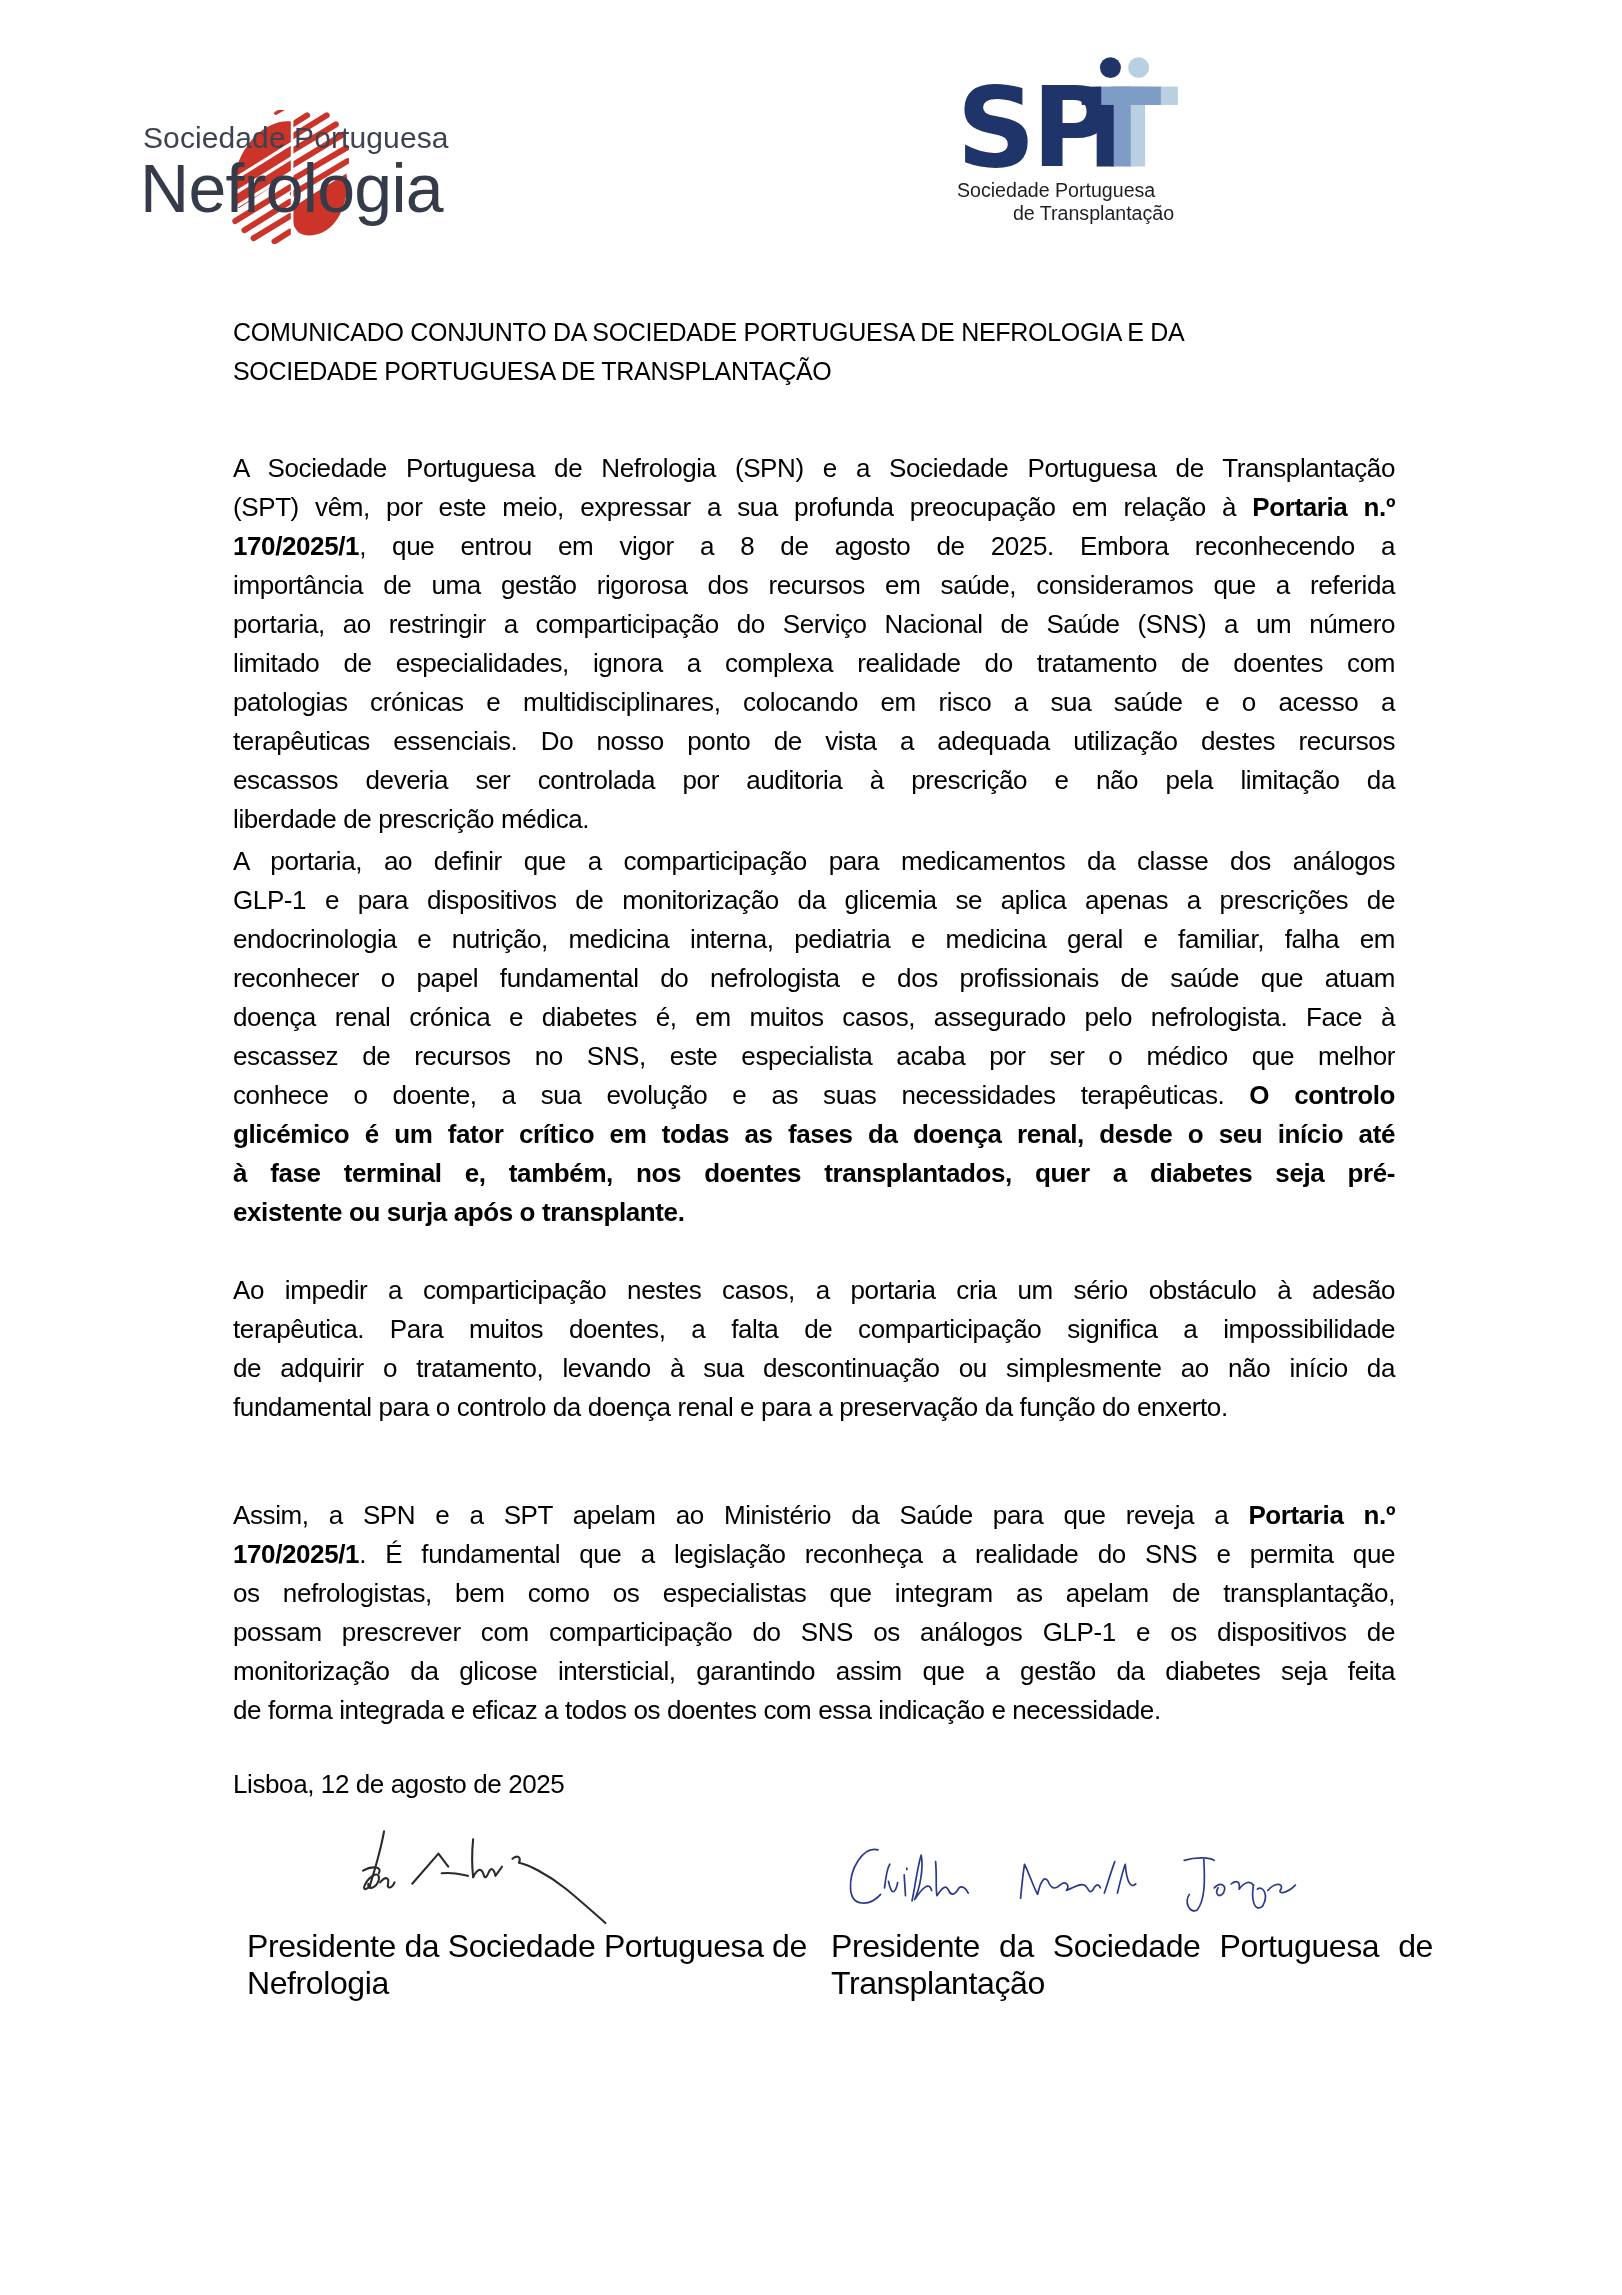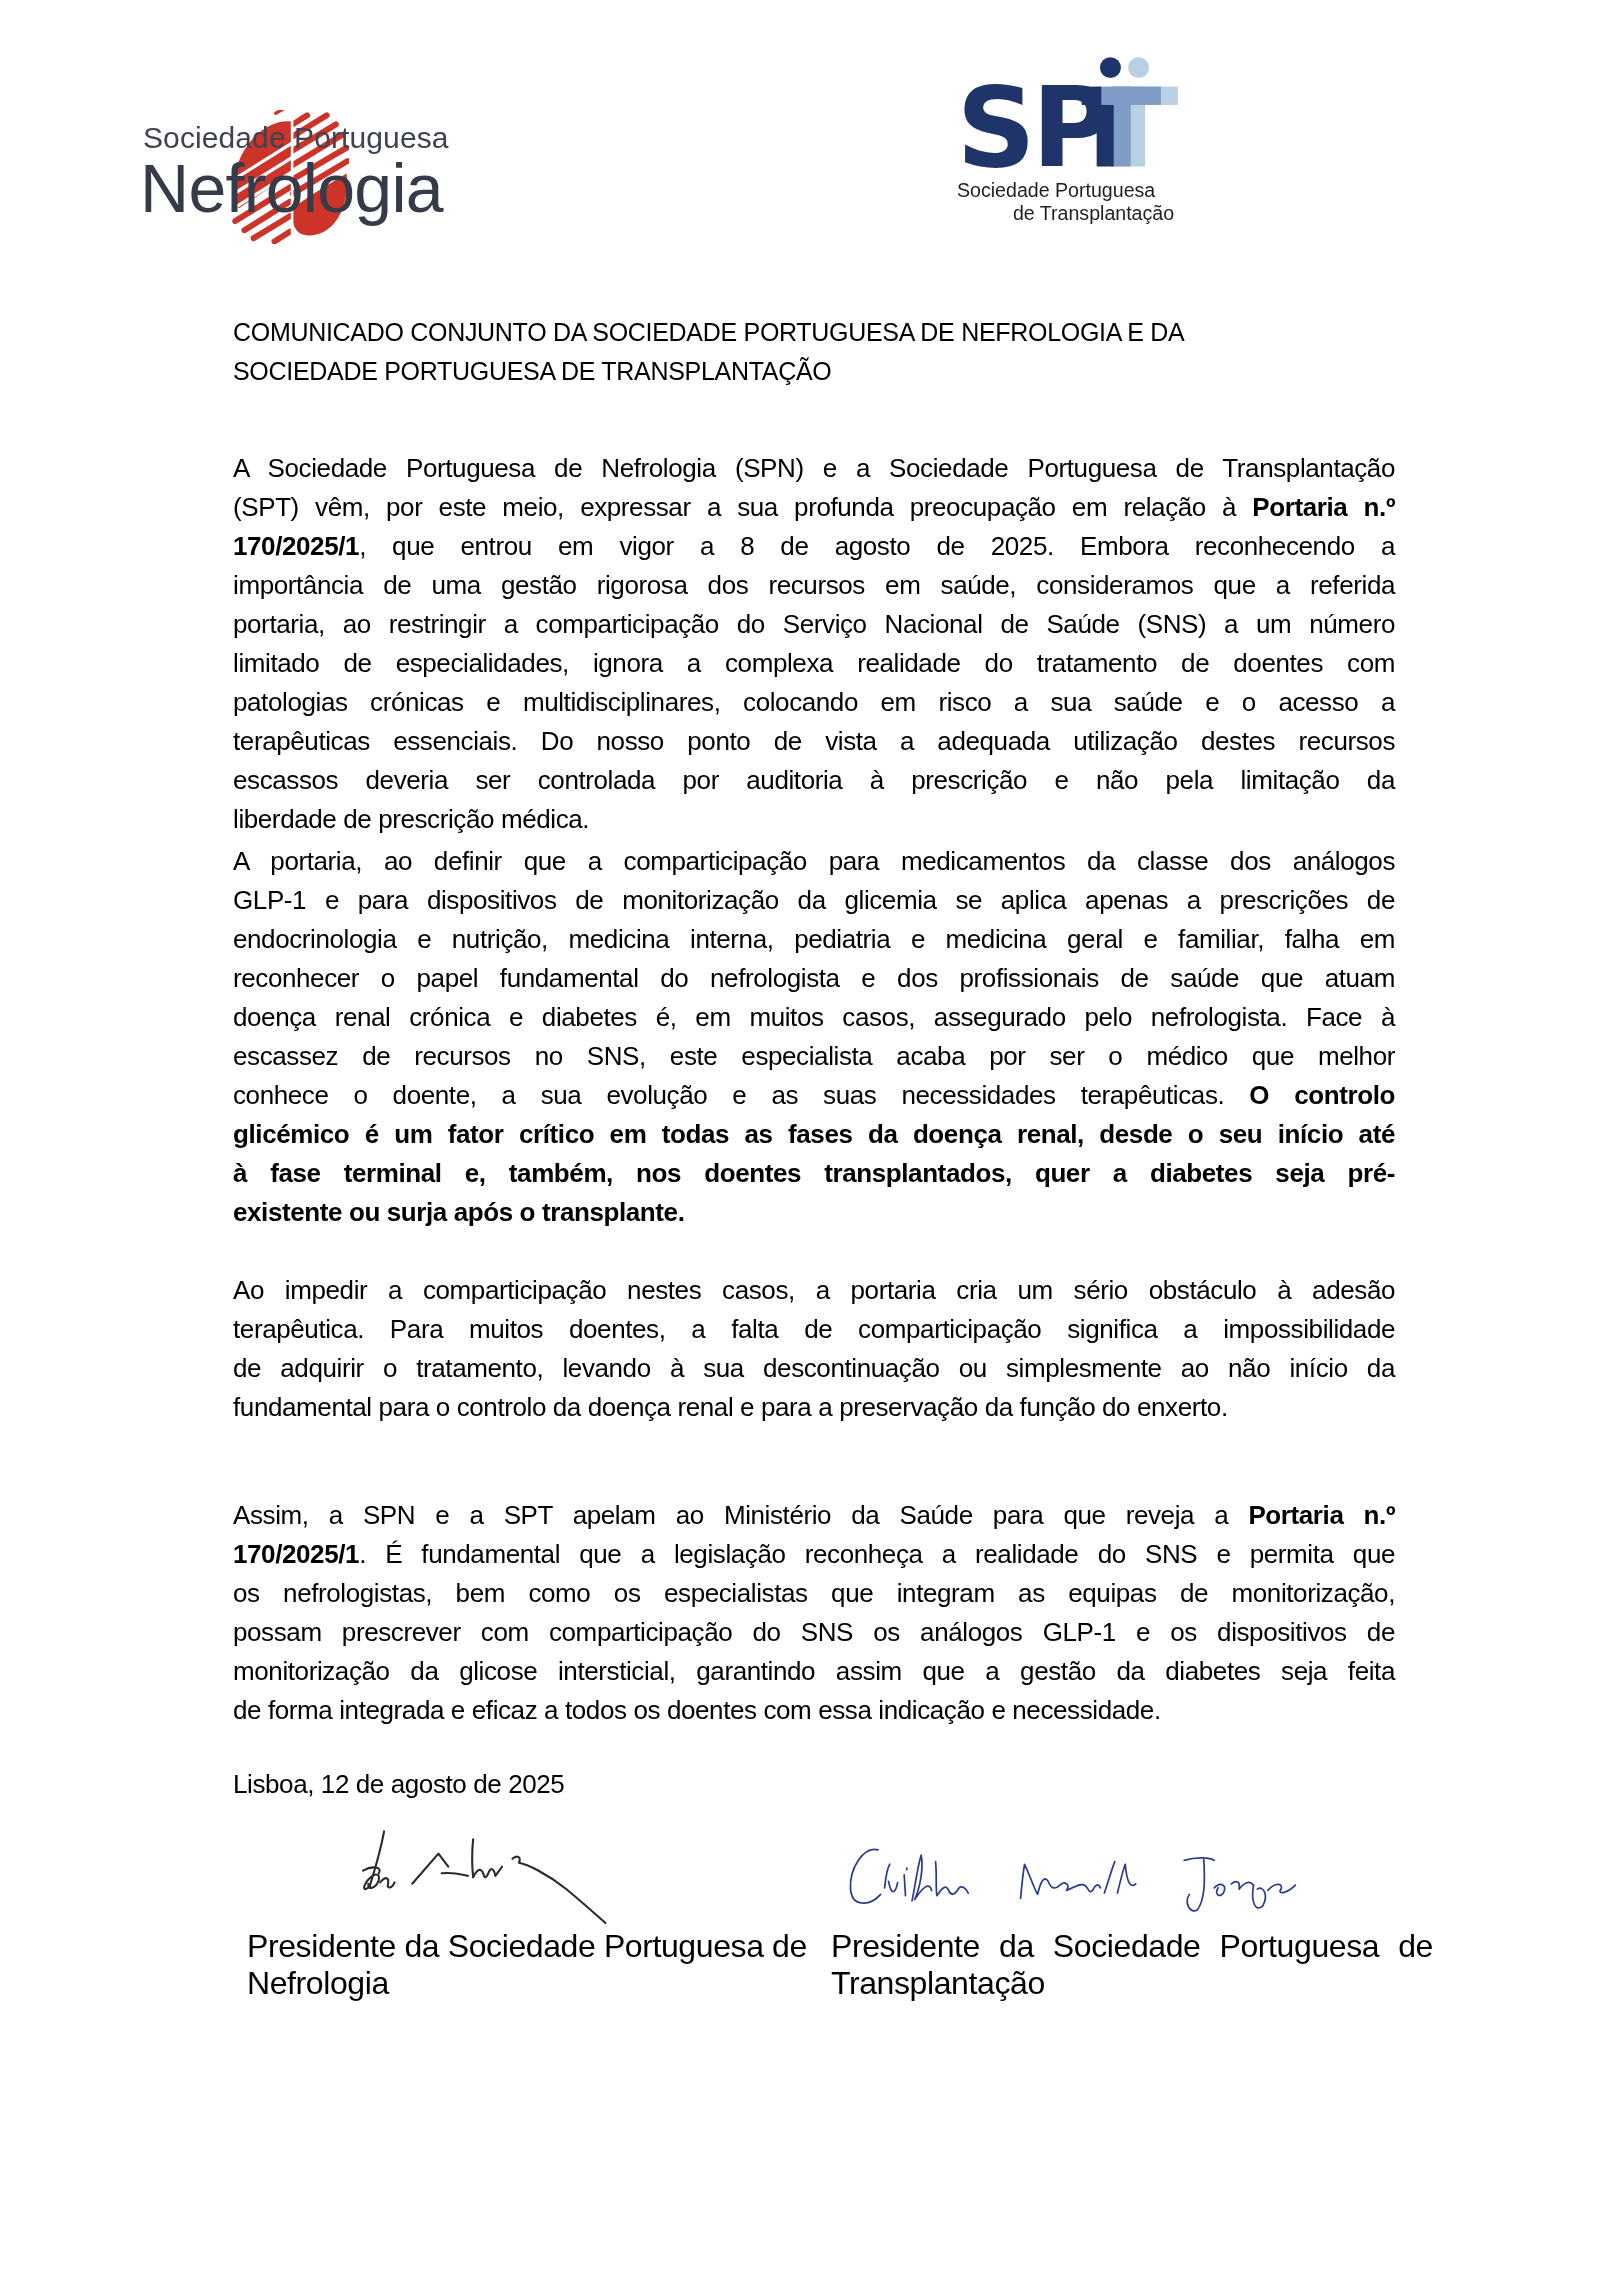--- a/index.html
+++ b/index.html
@@ -143,21 +143,21 @@
   </div>
 <div class="doc para p3">
     <div class="line"><span>Ao impedir a comparticipação nestes casos, a portaria cria um sério obstáculo à adesão</span></div>
     <div class="line"><span>terapêutica. Para muitos doentes, a falta de comparticipação significa a impossibilidade</span></div>
     <div class="line"><span>de adquirir o tratamento, levando à sua descontinuação ou simplesmente ao não início da</span></div>
     <div class="line last"><span>fundamental para o controlo da doença renal e para a preservação da função do enxerto.</span></div>
   </div>
 <div class="doc para p4">
     <div class="line"><span>Assim, a SPN e a SPT apelam ao Ministério da Saúde para que reveja a </span><b>Portaria n.º</b></div>
     <div class="line"><b>170/2025/1</b><span>. É fundamental que a legislação reconheça a realidade do SNS e permita que</span></div>
-    <div class="line"><span>os nefrologistas, bem como os especialistas que integram as equipas de monitorização,</span></div>
+    <div class="line"><span>os nefrologistas, bem como os especialistas que integram as apelam de transplantação,</span></div>
     <div class="line"><span>possam prescrever com comparticipação do SNS os análogos GLP-1 e os dispositivos de</span></div>
     <div class="line"><span>monitorização da glicose intersticial, garantindo assim que a gestão da diabetes seja feita</span></div>
     <div class="line last"><span>de forma integrada e eficaz a todos os doentes com essa indicação e necessidade.</span></div>
   </div>
 
 <div class="date">Lisboa, 12 de agosto de 2025</div>
 
 <svg class="sig1" viewBox="0 0 400 160">
   <g fill="none" stroke="#2A2A2A" stroke-width="3.2" stroke-linecap="round" stroke-linejoin="round">
     <path d="M52 8 C48 30 40 60 30 92"></path>

